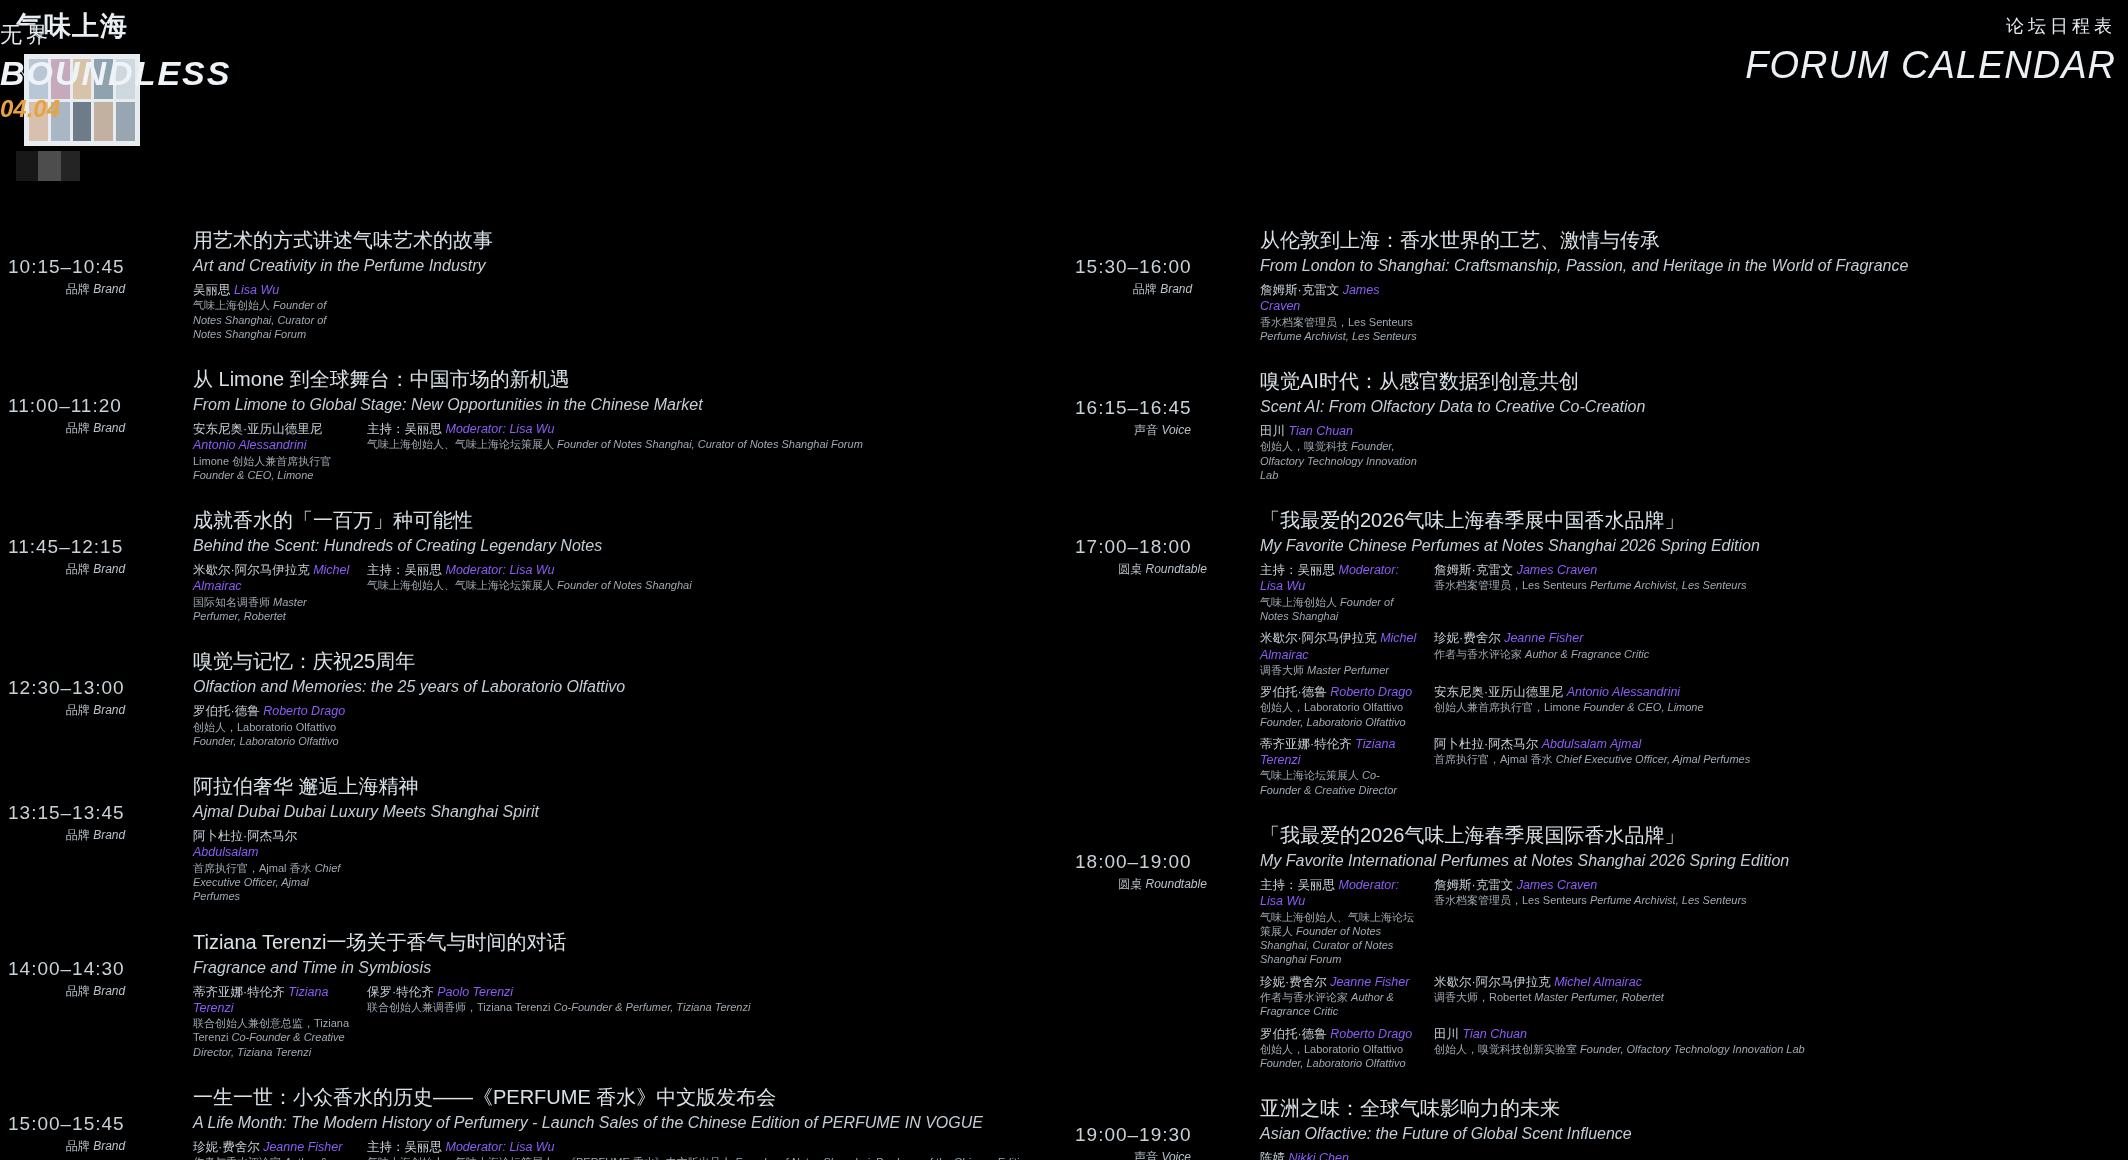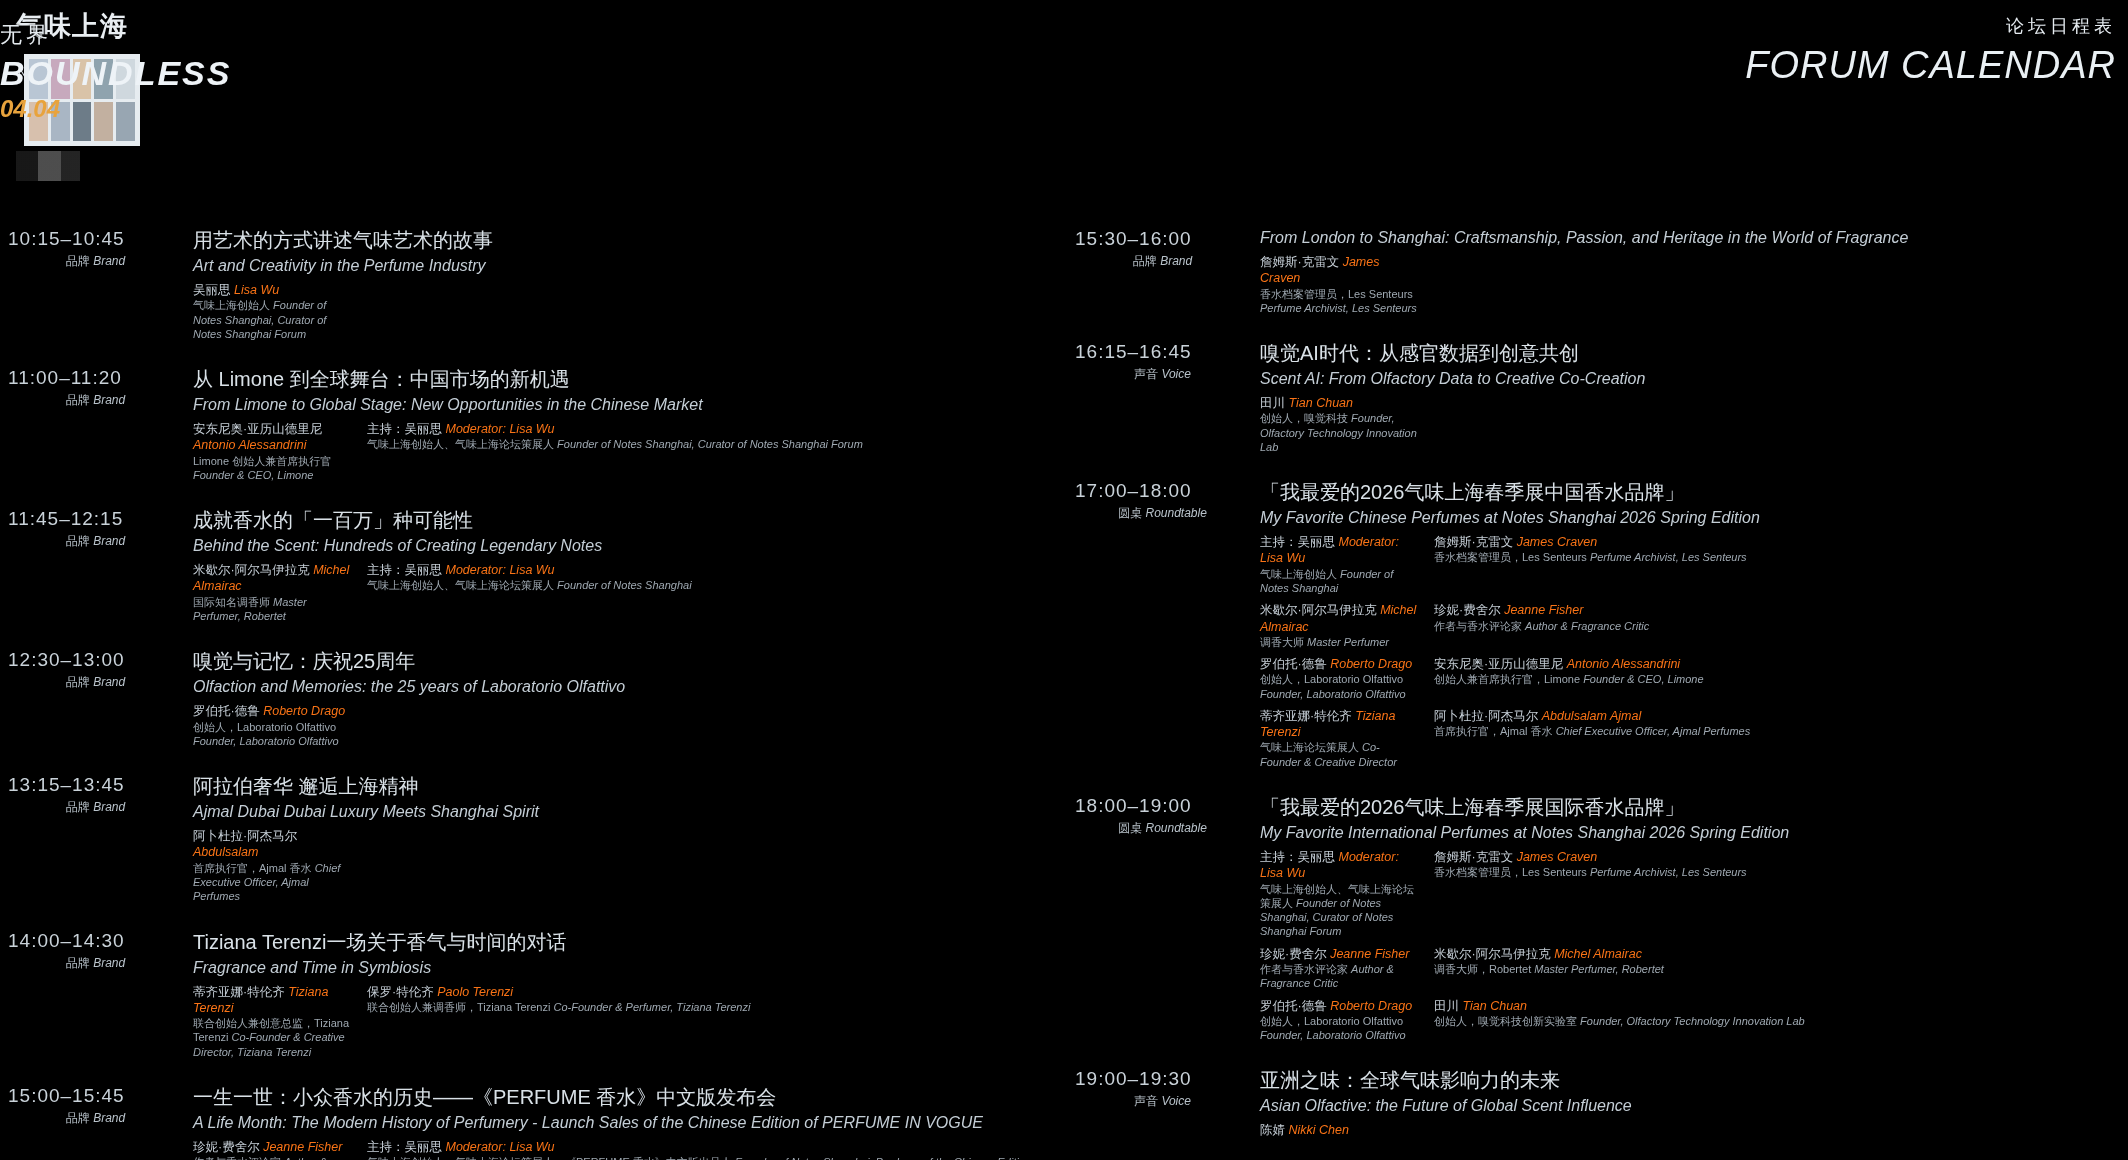--- a/index.html
+++ b/index.html
@@ -103,20 +103,21 @@
   }
   .entry .time-block {
     position: absolute;
     left: 0; top: 0;
     width: 175px;
   }
   .time {
     font-size: 19px; letter-spacing: 1px;
     color: #c9d2d9;
     white-space: nowrap;
+    margin-top: 28px;
   }
   .track {
     margin-top: 3px;
     font-size: 12px;
     color: #b9c3cb;
     white-space: nowrap;
     text-align: center;
   }
   .track .track-en { font-style: italic; }
 
@@ -134,21 +135,21 @@
   .speakers {
     display: flex;
     flex-wrap: wrap;
   }
   .spk {
     min-width: 0;
   }
   .spk-name {
     font-size: 12.5px; color: #c7d0d8; line-height: 1.3;
   }
-  .spk-name .en { font-style: italic; color: #f97316; margin-top: 20px; }
+  .spk-name .en { font-style: italic; color: #8b5cf6; margin-top: 20px; }
   .spk-role {
     font-size: 11px; color: #9fa9b2; line-height: 1.3;
   }
   .spk-role .en { font-style: italic; }
 
   
   .speakers.grid2 {
     display: grid;
     grid-template-columns: 160px 1fr;
     column-gap: 14px;
@@ -316,20 +317,21 @@
         </div>
       </div>
     </div>
   </div>
 <div class="column" id="col-right">
     <div class="entry">
       <div class="time-block">
         <div class="time">15:30–16:00</div>
         <div class="track"><span>品牌</span> <span class="track-en">Brand</span></div>
       </div>
+      <div class="title-cn">从伦敦到上海：香水世界的工艺、激情与传承</div>
       <div class="title-en">From London to Shanghai: Craftsmanship, Passion, and Heritage in the World of Fragrance</div>
       <div class="speakers onerow">
         <div class="spk">
           <div class="spk-name"><span>詹姆斯·克雷文</span> <span class="en">James Craven</span></div>
           <div class="spk-role"><span>香水档案管理员，Les Senteurs</span> <span class="en">Perfume Archivist, Les Senteurs</span></div>
         </div>
       </div>
     </div>
     <div class="entry">
       <div class="time-block">

